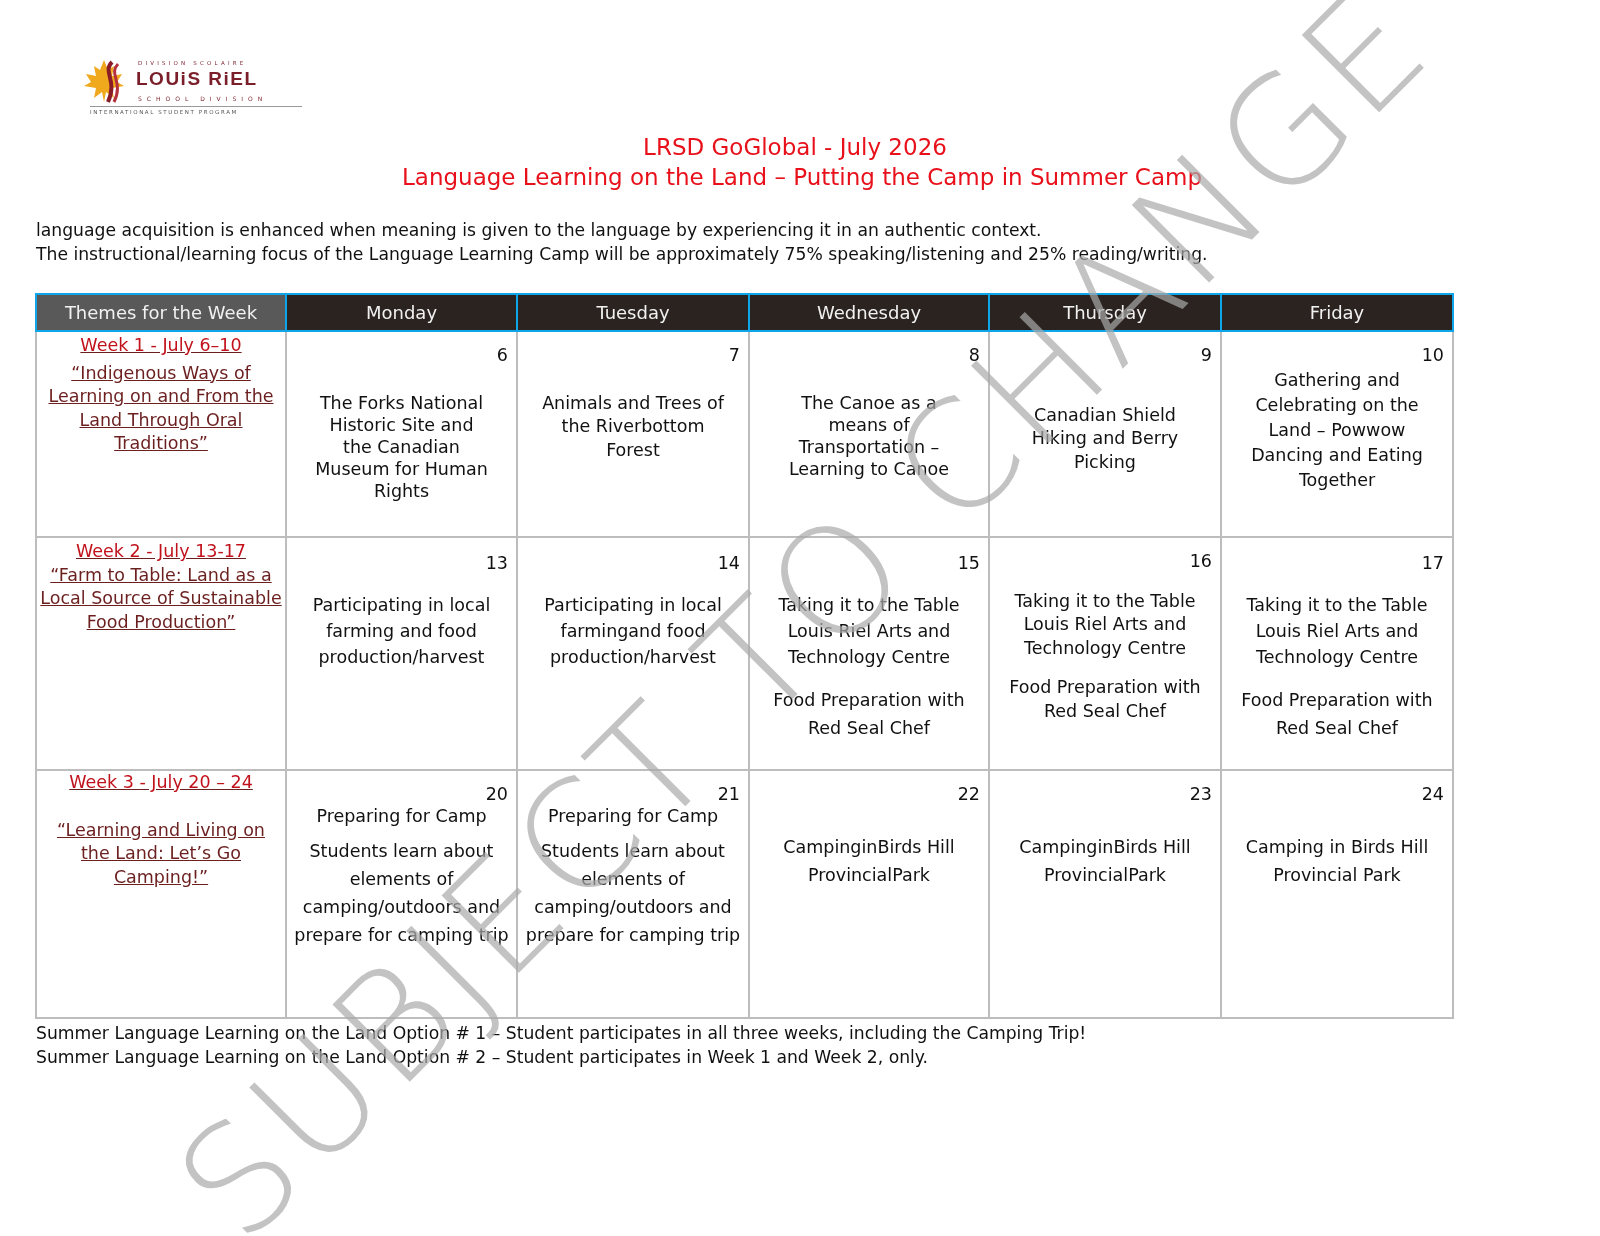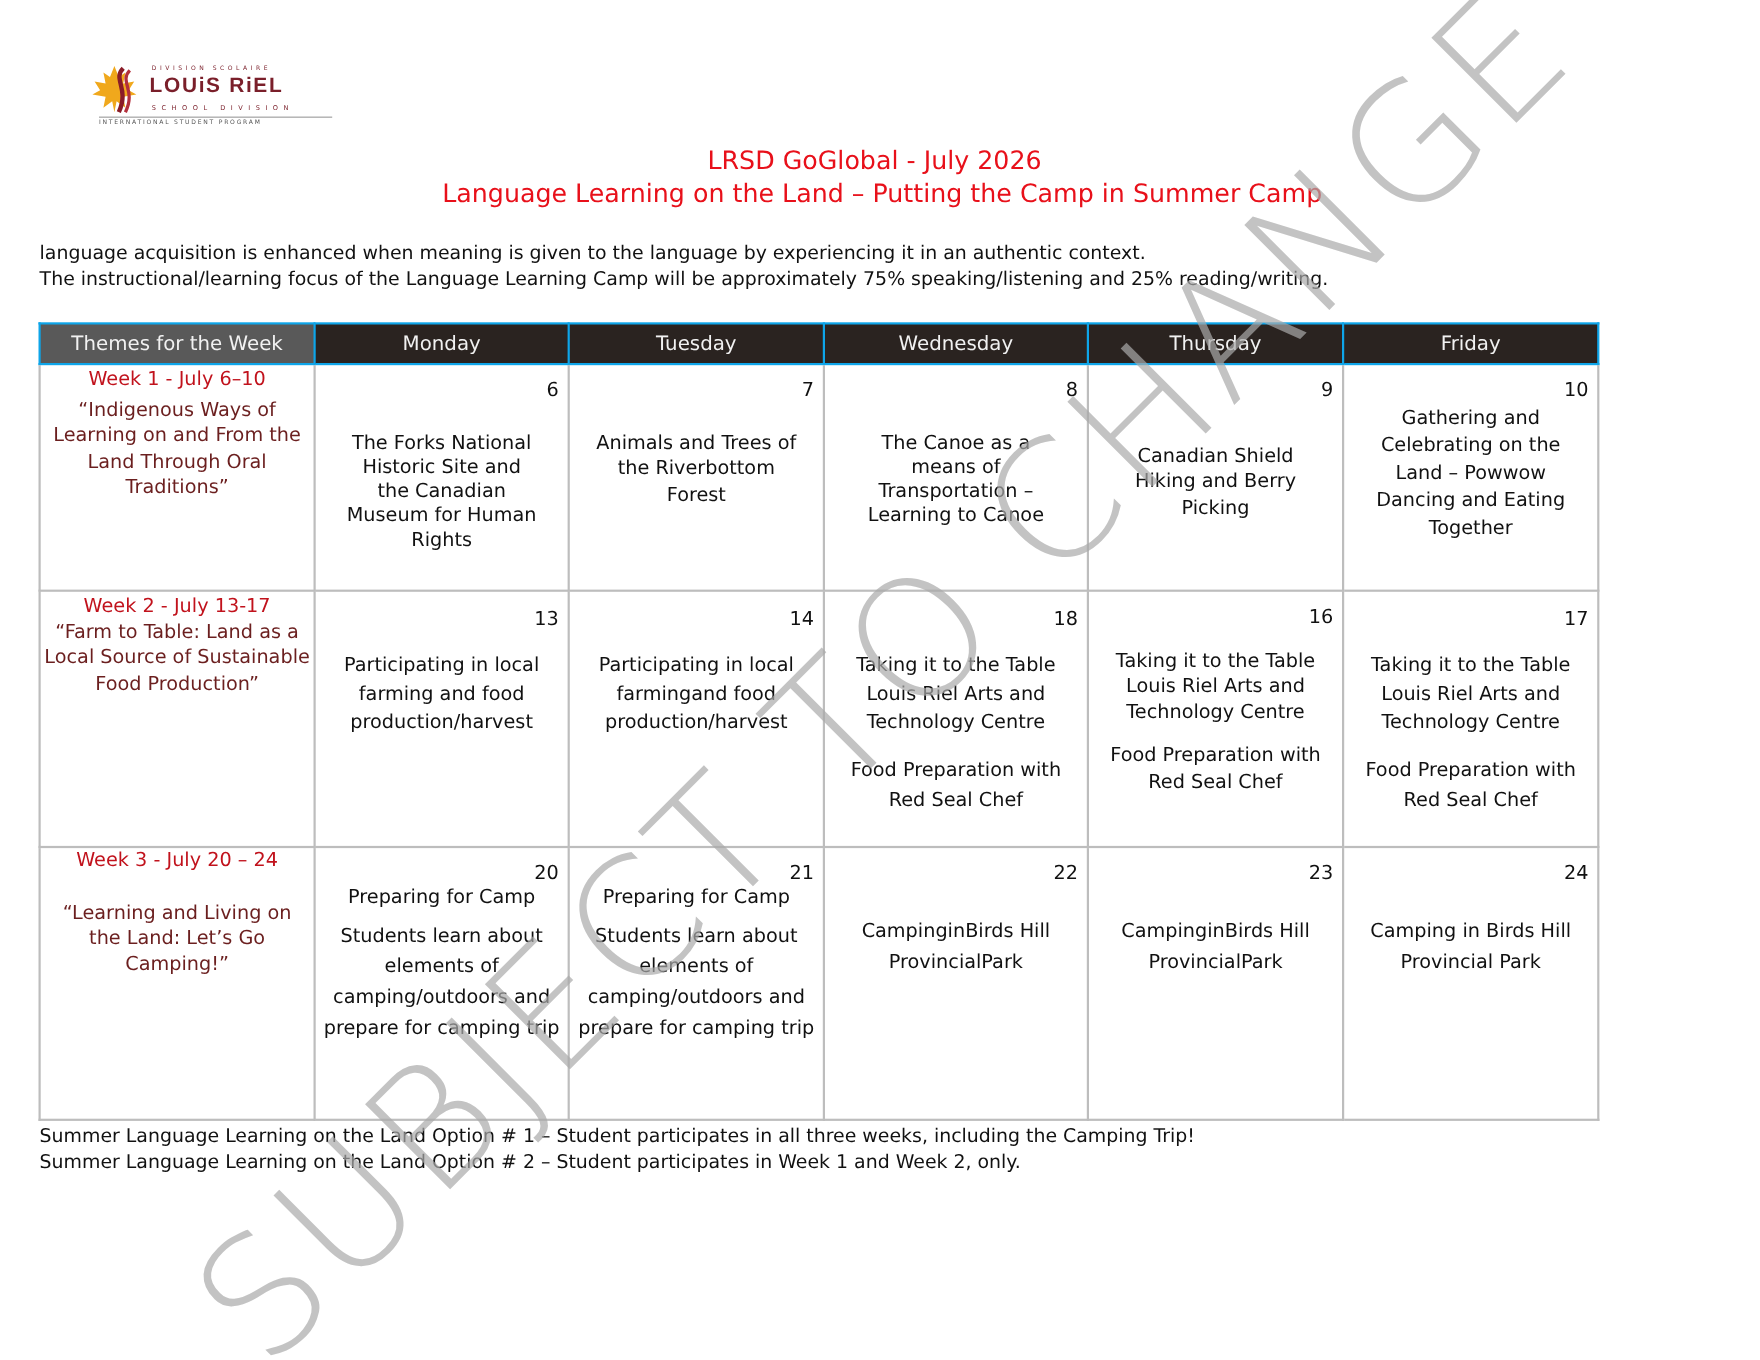--- a/index.html
+++ b/index.html
@@ -54,21 +54,21 @@
     }
     table.cal th.theme-head { background: #595959; }
     table.cal td {
       border: 2px solid #bdbdbd; vertical-align: top; text-align: center;
       padding: 0; position: relative; font-size: 17.5px; line-height: 23.5px;
     }
     tr.w1 td { height: 204px; }
     tr.w2 td { height: 231px; }
     tr.w3 td { height: 246px; }
 
-    .theme-cell { color: #6b1f1f; }
+    .theme-cell { color: #6b1f1f; text-decoration: underline; }
     .theme-cell .week-label { color: #c1121c; }
     .day-num {
       text-align: right; padding-right: 8px; font-size: 17.5px; color: #111;
     }
     .act { color: #111; }
 
     .footer-notes {
       position: absolute; left: 36px; top: 1022px; font-size: 17.2px; line-height: 23.5px; color: #111;
       white-space: nowrap;
     }
@@ -162,21 +162,21 @@
       </td>
       <td>
         <div class="day-num" style="margin-top:14px">13</div>
         <div class="act" style="margin-top:16px;padding:0 14px;line-height:26px">Participating in local farming and food production/harvest</div>
       </td>
       <td>
         <div class="day-num" style="margin-top:14px">14</div>
         <div class="act" style="margin-top:16px;padding:0 14px;line-height:26px">Participating in local farmingand food production/harvest</div>
       </td>
       <td>
-        <div class="day-num" style="margin-top:14px">18</div>
+        <div class="day-num" style="margin-top:14px">15</div>
         <div class="act" style="margin-top:16px;padding:0 16px;line-height:26px">Taking it to the Table Louis Riel Arts and Technology Centre</div>
         <div class="act" style="margin-top:16px;padding:0 10px;line-height:28px">Food Preparation with Red Seal Chef</div>
       </td>
       <td>
         <div class="day-num" style="margin-top:12px">16</div>
         <div class="act" style="margin-top:16px;padding:0 14px">Taking it to the Table Louis Riel Arts and Technology Centre</div>
         <div class="act" style="margin-top:16px;padding:0 6px">Food Preparation with Red Seal Chef</div>
       </td>
       <td>
         <div class="day-num" style="margin-top:14px">17</div>

